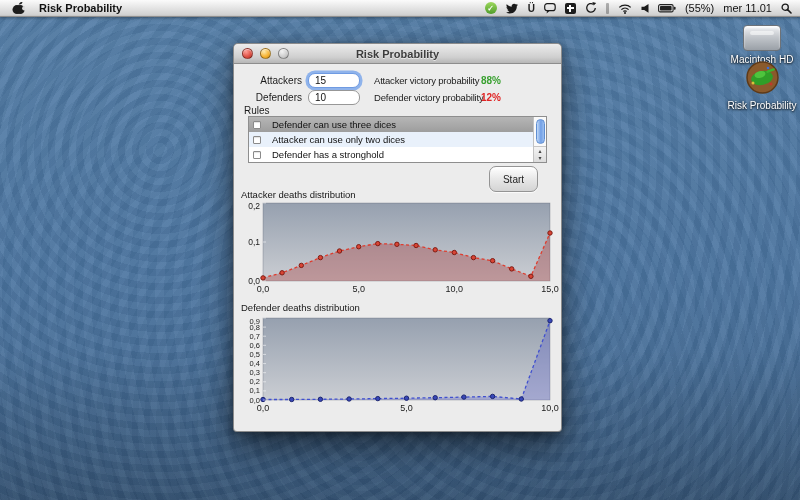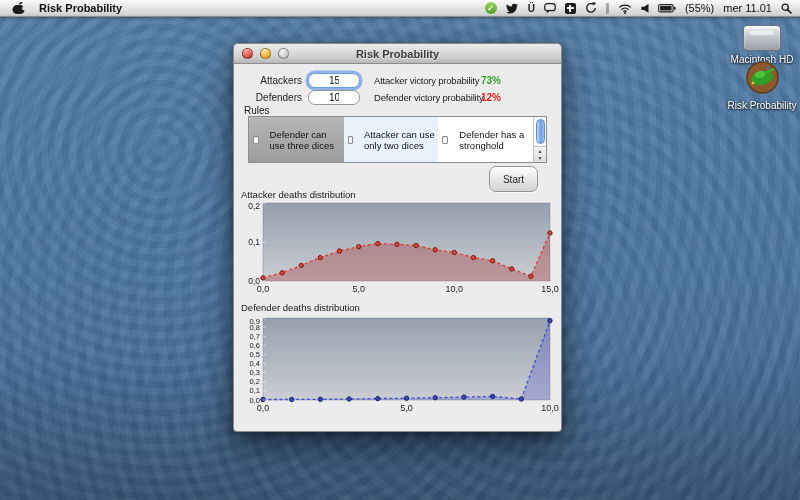--- a/index.html
+++ b/index.html
@@ -52,28 +52,28 @@
   .light { width:11px; height:11px; border-radius:50%; border:1px solid rgba(0,0,0,0.35);
     box-shadow:inset 0 1px 1px rgba(255,255,255,0.6); }
   .light.red { background:radial-gradient(circle at 35% 30%, #ff9d95, #dd4f43 60%, #b03228); }
   .light.yellow { background:radial-gradient(circle at 35% 30%, #ffe9a8, #f5b02c 60%, #c98a14); }
   .light.grey { background:radial-gradient(circle at 35% 30%, #f2f2f2, #c9c9c9 65%, #a8a8a8); }
 
   .win-label { position:absolute; font-size:10px; color:#1c1c1c; white-space:nowrap; }
   .right-align { text-align:right; }
   .stat-label { font-size:9.5px; letter-spacing:-0.2px; }
   .stat-value { font-size:10px; font-weight:bold; }
-  .field { position:absolute; width:52px; height:15px; font-size:10px; padding:0 20px;
+  .field { position:absolute; width:52px; height:15px; font-size:10px; padding:0 6px;
     border:1px solid #979797; border-radius:7px; background:#fff; color:#111;
     font-family:"Liberation Sans", sans-serif; }
   .field.focused { border-color:#6f9be2; box-shadow:0 0 0 2.5px rgba(120,165,235,0.8); }
 
   .rules-list { position:absolute; left:14px; top:72px; width:299px; height:47px;
     border:1px solid #8e8e8e; background:#fff; display:flex; }
-  .rows { flex:1; display:flex; flex-direction:row; overflow:hidden; }
+  .rows { flex:1; display:flex; flex-direction:column; overflow:hidden;text-align:center; }
   .rule-row { flex:1; display:flex; align-items:center; font-size:9.5px; color:#111;
     background:#fff; padding-left:4px; }
   .rule-row.alt { background:#e9f1fb; }
   .rule-row.selected { background:linear-gradient(#b6b6b6,#9d9d9d); }
   .checkbox { width:8px; height:8px; background:#fff; border:1px solid #8a8a8a;
     border-radius:1px; margin-right:11px; box-shadow:inset 0 1px 1px rgba(0,0,0,0.12); }
   .scrollbar { width:13px; background:#fafafa; border-left:1px solid #c2c2c2;
     position:relative; }
   .scroll-thumb { position:absolute; left:1.5px; top:2px; width:9px; height:25px; border-radius:5px;
     background:linear-gradient(90deg,#c3daf7,#719fe6 55%,#9dc0f0); border:1px solid #5f8ed2; }
@@ -195,21 +195,21 @@
         <span class="light red"></span>
         <span class="light yellow"></span>
         <span class="light grey"></span>
       </div>
       <span class="title-text">Risk Probability</span>
     </div>
 
     <div class="win-label right-align" style="left:8px; top:31px; width:60px;">Attackers</div>
     <input class="field focused" style="left: 74px; top: 29px;" value="15">
     <div class="win-label stat-label" style="left:140px; top:31px;">Attacker victory probability</div>
-    <div class="win-label stat-value" style="left: 247px; top: 31px; color: rgb(56, 160, 47);">73%</div>
+    <div class="win-label stat-value" style="left: 247px; top: 31px; color: rgb(56, 160, 47);">88%</div>
 
     <div class="win-label right-align" style="left:8px; top:48px; width:60px;">Defenders</div>
     <input class="field" style="left: 74px; top: 46px;" value="10">
     <div class="win-label stat-label" style="left:140px; top:48px;">Defender victory probability</div>
     <div class="win-label stat-value" style="left: 247px; top: 48px; color: rgb(224, 36, 36);">12%</div>
 
     <div class="win-label" style="left:10px; top:61px;">Rules</div>
 
     <div class="rules-list">
       <div class="rows">

